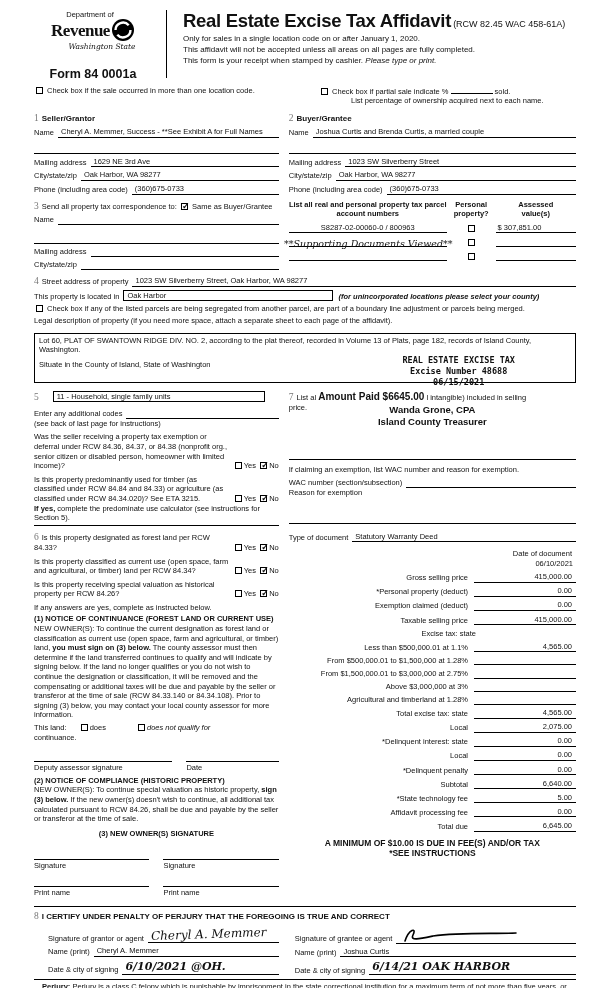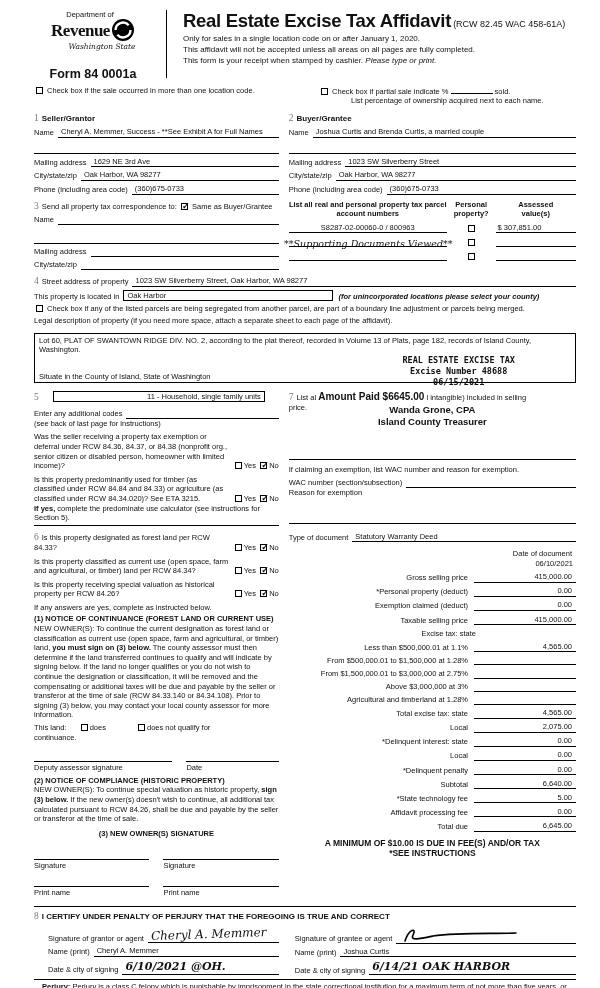--- a/index.html
+++ b/index.html
@@ -232,35 +232,35 @@
     <div style="margin-top:3px; display:flex; align-items:flex-end;">
       <span class="lab">This property is located in</span>
       <span class="located-box">Oak Harbor</span>
       <b><i style="padding-left:5px;">(for unincorporated locations please select your county)</i></b>
     </div>
     <div style="margin-top:3px;"><span class="cb"></span>
       <span>Check box if any of the listed parcels are being segregated from another parcel, are part of a boundary line adjustment or parcels being merged.</span></div>
     <div style="margin-top:2px;">Legal description of property (if you need more space, attach a separate sheet to each page of the affidavit).</div>
     <div class="box" style="margin-top:7px; height:50px;">
       <div style="width:96%;">Lot 60, PLAT OF SWANTOWN RIDGE DIV. NO. 2, according to the plat thereof, recorded in Volume 13 of Plats, page 182, records of Island County, Washington.</div>
-      <div style="position:absolute; left:4px; bottom:0;">Situate in the County of Island, State of Washington</div>
+      <div style="position:absolute; left:4px; bottom:12px;">Situate in the County of Island, State of Washington</div>
       <div class="stamp" style="position:absolute; right:60px; bottom:-6px; font-size:8.5px;">
         <div>REAL ESTATE EXCISE TAX</div>
         <div>Excise Number 48688</div>
         <div>06/15/2021</div>
       </div>
     </div>
   </div>
 
   <div class="cols" style="margin-top:8px;">
 
     <div class="colL">
       <div style="display:flex; align-items:flex-start;">
         <span class="n" style="margin-right:14px;">5</span>
-        <span class="located-box" style="width:212px;text-align:right;">11 - Household, single family units</span>
+        <span class="located-box" style="width:212px;">11 - Household, single family units</span>
       </div>
       <div class="fld" style="margin-top:6px;">
           <span class="lab">Enter any additional codes</span>
           <span class="fill"></span>
         </div>
       <div>(see back of last page for instructions)</div>
       <div class="qrow">
         <span class="qtext">Was the seller receiving a property tax exemption or deferral under RCW 84.36, 84.37, or 84.38 (nonprofit org., senior citizen or disabled person, homeowner with limited income)?</span>
         <span class="yn"><span class="cb"></span><span>Yes</span>
           <span class="cb checked"></span><span>No</span></span>
@@ -290,21 +290,21 @@
           <span class="cb checked"></span><span>No</span></span>
       </div>
       <div style="margin-top:4px;">If any answers are yes, complete as instructed below.</div>
       <div style="margin-top:2px;"><b>(1) NOTICE OF CONTINUANCE (FOREST LAND OR CURRENT USE)</b></div>
       <div class="tiny-just">
         <span>NEW OWNER(S): To continue the current designation as forest land or classification as current use (open space, farm and agricultural, or timber) land, </span><b>you must sign on (3) below.</b><span> The county assessor must then determine if the land transferred continues to qualify and will indicate by signing below. If the land no longer qualifies or you do not wish to continue the designation or classification, it will be removed and the compensating or additional taxes will be due and payable by the seller or transferor at the time of sale (RCW 84.33.140 or 84.34.108). Prior to signing (3) below, you may contact your local county assessor for more information.</span>
       </div>
       <div style="margin-top:3px;">
         <span>This land:</span>
         <span style="margin-left:10px;"><span class="cb"></span><span>does</span></span>
-        <span style="margin-left:28px;"><span class="cb"></span><span>does not qualify for</span></span>
+        <span style="margin-left:28px;font-style:italic;"><span class="cb"></span><span>does not qualify for</span></span>
       </div>
       <div>continuance.</div>
       <div class="sigcols">
         <div class="sigcol" style="flex:1.5;">
           <div class="sigline"></div>
           <div class="under-label">Deputy assessor signature</div>
         </div>
         <div class="sigcol">
           <div class="sigline"></div>
           <div class="under-label">Date</div>

